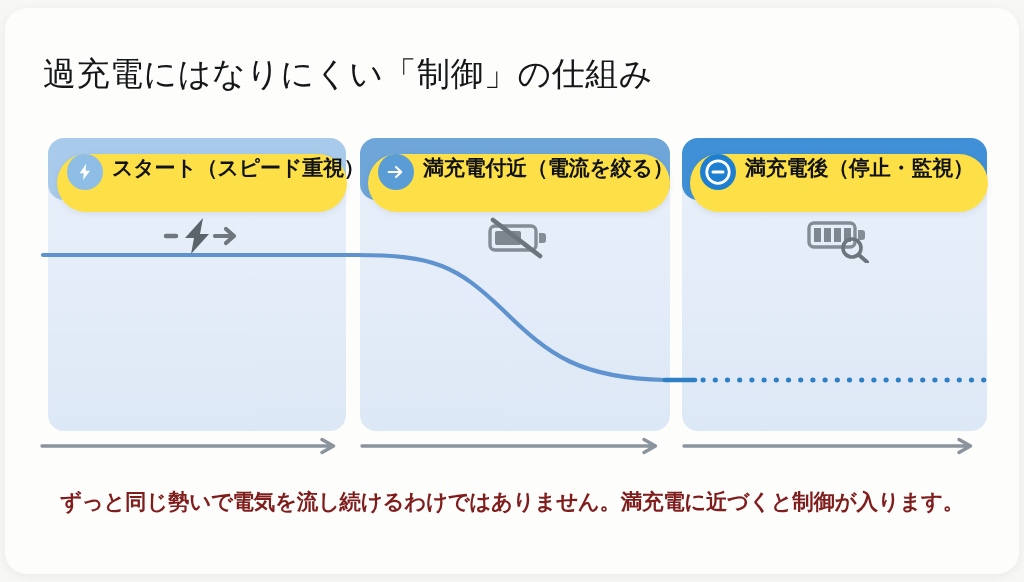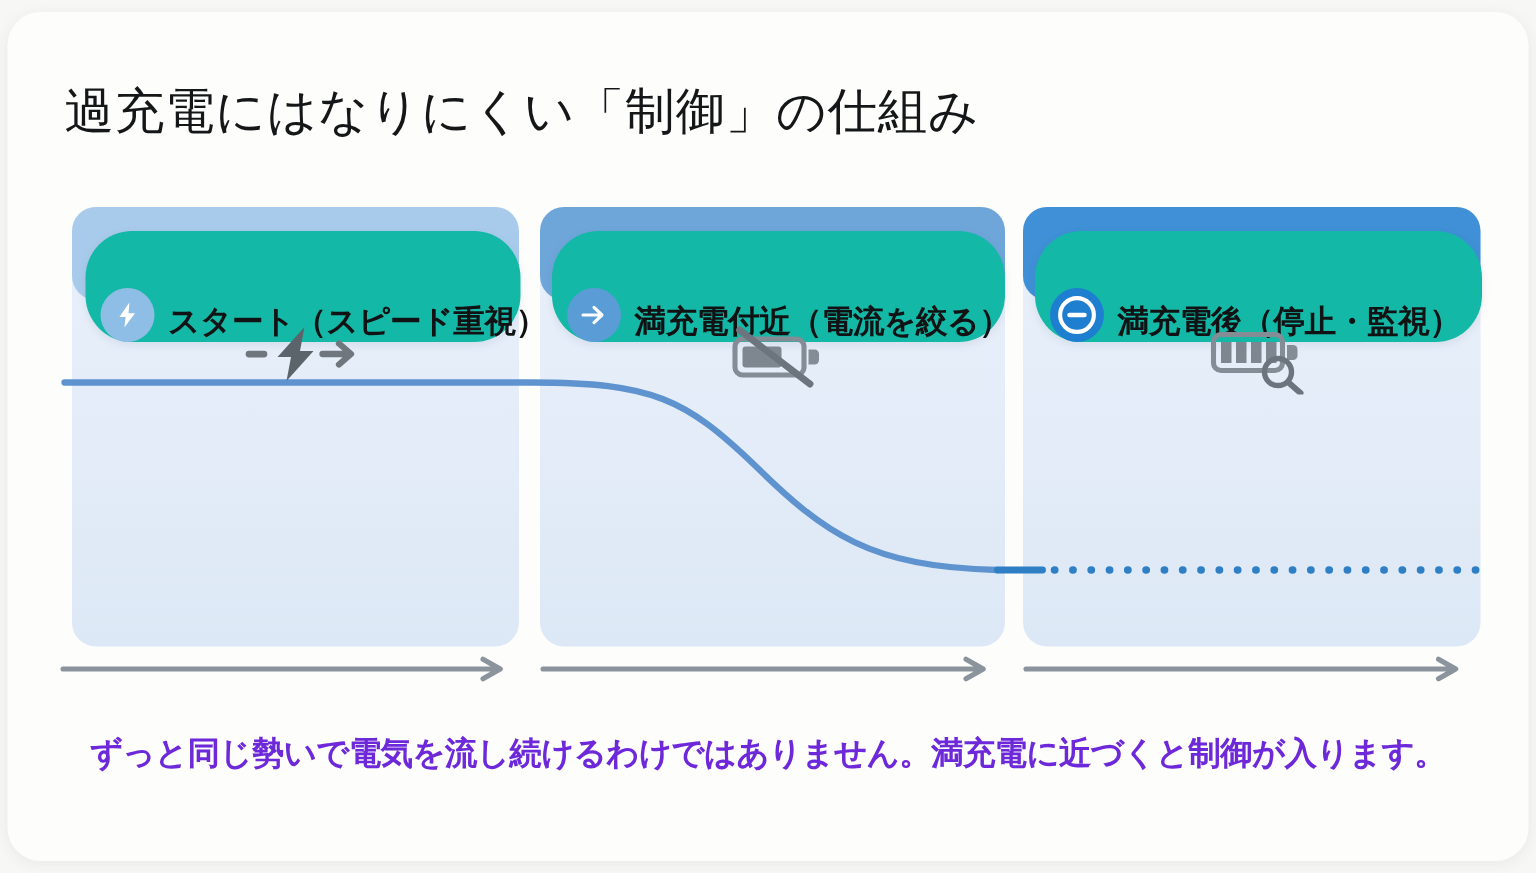--- a/index.html
+++ b/index.html
@@ -48,25 +48,25 @@
     border-radius: 16px;
   }
   #hdrbar-0 { left: 43px;  width: 298px; background: #a9cbeb; }
   #hdrbar-1 { left: 355px; width: 310px; background: #6ea6da; }
   #hdrbar-2 { left: 677px; width: 305px; background: #3f90d6; }
 
   
   .pill {
     position: absolute;
     top: 146px;
-    height: 74px;
-    background: #14b8a6;
+    height: 58px;
+    background: #fde047;
     border-radius: 31px;
     display: flex;
-    align-items: flex-end;
+    align-items: flex-start;
     padding-left: 10px;
     box-shadow: 0 2px 6px rgba(60,80,110,.10);
   }
   #pill-0 { left: 52px;  width: 290px; }
   #pill-1 { left: 363px; width: 302px; }
   #pill-2 { left: 685px; width: 298px; }
 
   .pill-icon {
     width: 36px; height: 36px;
     border-radius: 50%;
@@ -112,21 +112,21 @@
   #arrow-2 { left: 677px; width: 305px; }
 
   
   #caption {
     position: absolute;
     left: 0; top: 479px;
     width: 1014px;
     text-align: center;
     font-size: 21.5px;
     font-weight: 700;
-    color: #6d28d9;
+    color: #7f1d1d;
     letter-spacing: -0.3px;
     white-space: nowrap;
   }
 </style>
 </head>
 <body>
 
 <div id="slide">
 
   <div id="title">過充電にはなりにくい「制御」の仕組み</div>

